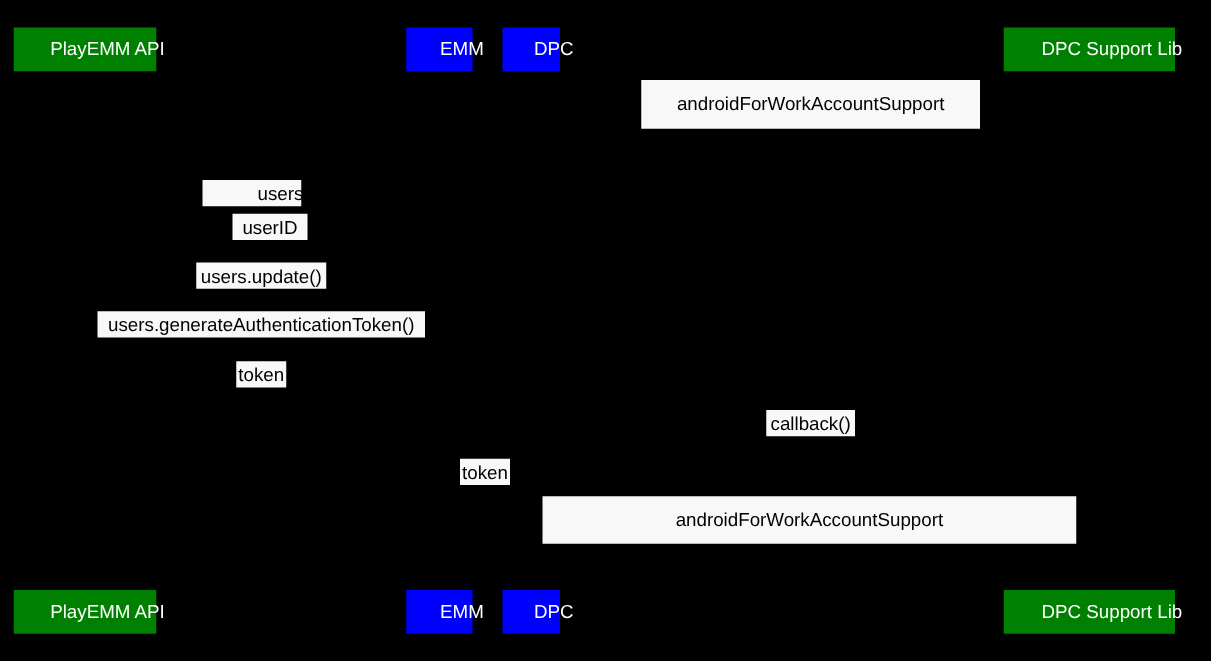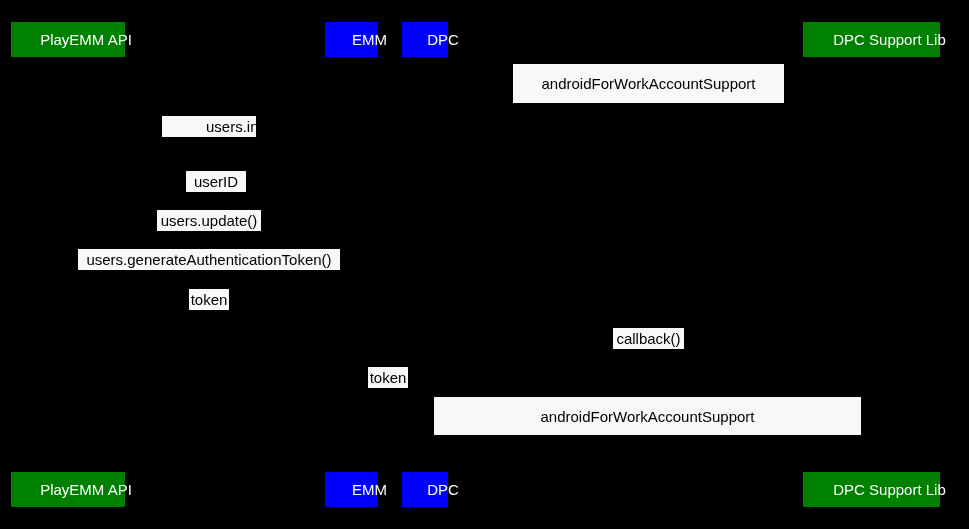--- a/index.html
+++ b/index.html
@@ -35,21 +35,21 @@
   .msg-label {
     position: absolute;
     box-sizing: border-box;
     background: #f8f8f8;
     color: #000000;
     font-size: 15px;
     line-height: 19px;
     white-space: pre;
     text-align: center;
     display: flex;
-    align-items: center;
+    align-items: flex-end;
     justify-content: center;
     padding: 0 1px;
     gap: 36px;
   }
   .msg-label.two-line {
     flex-direction: column;
     justify-content: center;
     line-height: 19px;
   }
   .msg-label .line {
@@ -71,21 +71,21 @@
       </div>
       <div class="participant blue" style="left: 402px; top: 22px; width: 46px; height: 35px; background: rgb(0, 0, 255); color: rgb(255, 255, 255);">
         <span>DPC</span>
       </div>
       <div class="participant green" style="left: 803px; top: 22px; width: 137px; height: 35px; background: rgb(0, 128, 0); color: rgb(255, 255, 255);">
         <span>DPC Support Lib</span>
       </div>
     </div>
   <div id="messages-layer">
       <div class="msg-label two-line" style="left: 513px; top: 64px; width: 271px; height: 39px;"><span class="line">androidForWorkAccountSupport</span></div>
-      <div class="msg-label" style="left: 162px; top: 116px; width: 94px; height: 21px; padding-left: 44px;"><span class="line">users.insert()</span></div>
+      <div class="msg-label" style="left: 162px; top: 144px; width: 79px; height: 21px; padding-left: 44px;"><span class="line">users.insert()</span></div>
       <div class="msg-label" style="left: 186px; top: 171px; width: 60px; height: 21px;"><span class="line">userID</span></div>
       <div class="msg-label" style="left: 157px; top: 210px; width: 104px; height: 21px;"><span class="line">users.update()</span></div>
       <div class="msg-label" style="left: 78px; top: 249px; width: 262px; height: 21px;"><span class="line">users.generateAuthenticationToken()</span></div>
       <div class="msg-label" style="left: 189px; top: 289px; width: 40px; height: 21px;"><span class="line">token</span></div>
       <div class="msg-label" style="left: 613px; top: 328px; width: 71px; height: 21px;"><span class="line">callback()</span></div>
       <div class="msg-label" style="left: 368px; top: 367px; width: 40px; height: 21px;"><span class="line">token</span></div>
       <div class="msg-label two-line" style="left: 434px; top: 397px; width: 427px; height: 38px;"><span class="line">androidForWorkAccountSupport</span></div>
     </div>
   <div id="bottom-row">
       <div class="participant green" style="left: 11px; top: 472px; width: 114px; height: 35px; background: rgb(0, 128, 0); color: rgb(255, 255, 255);">

